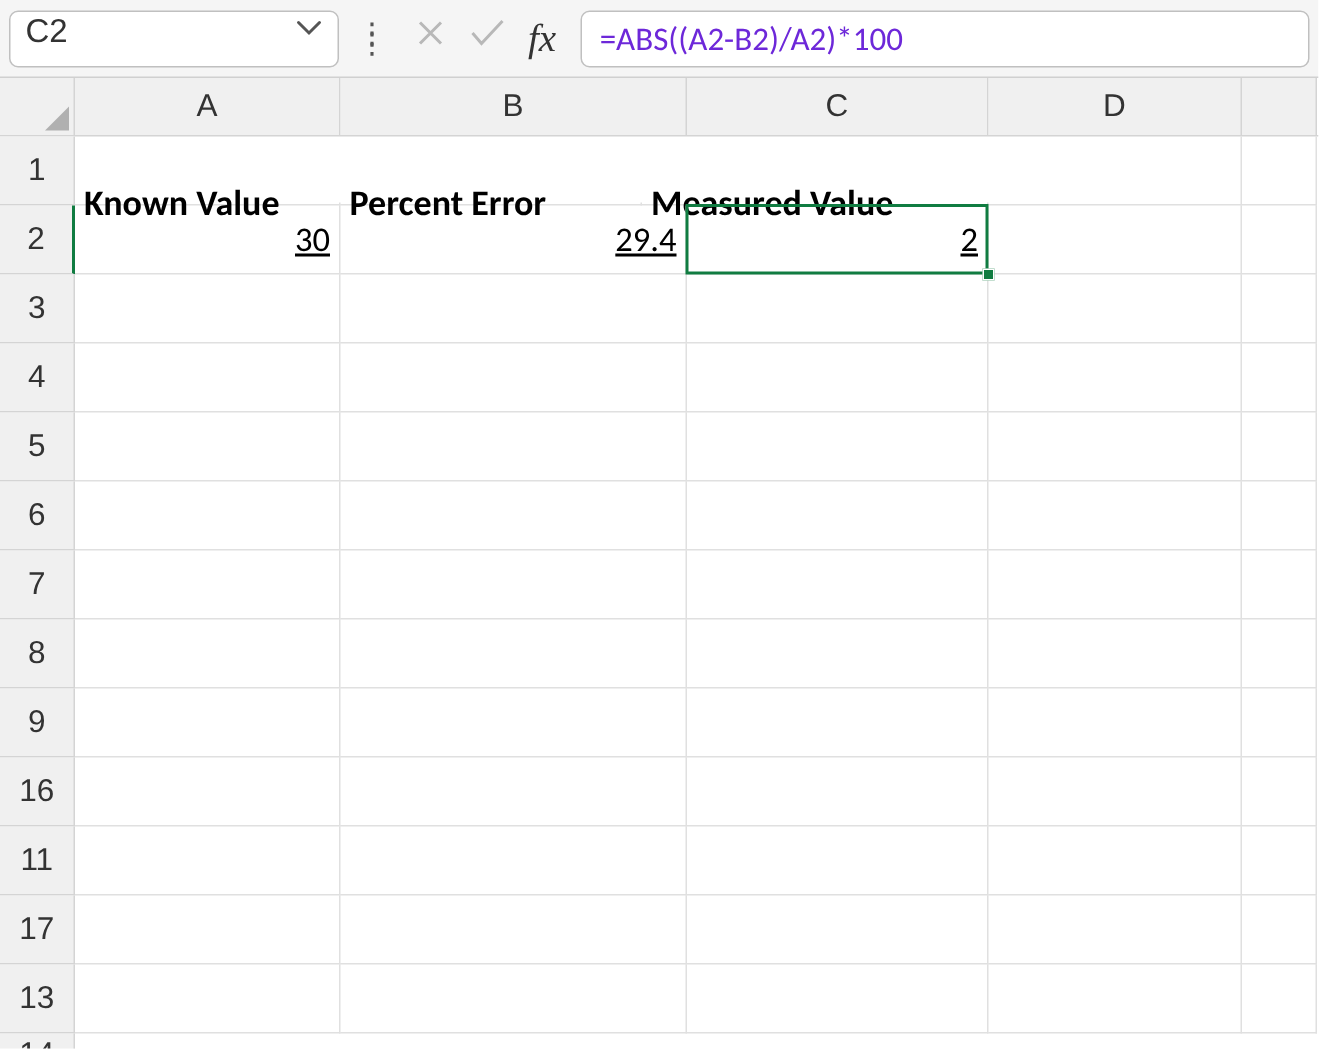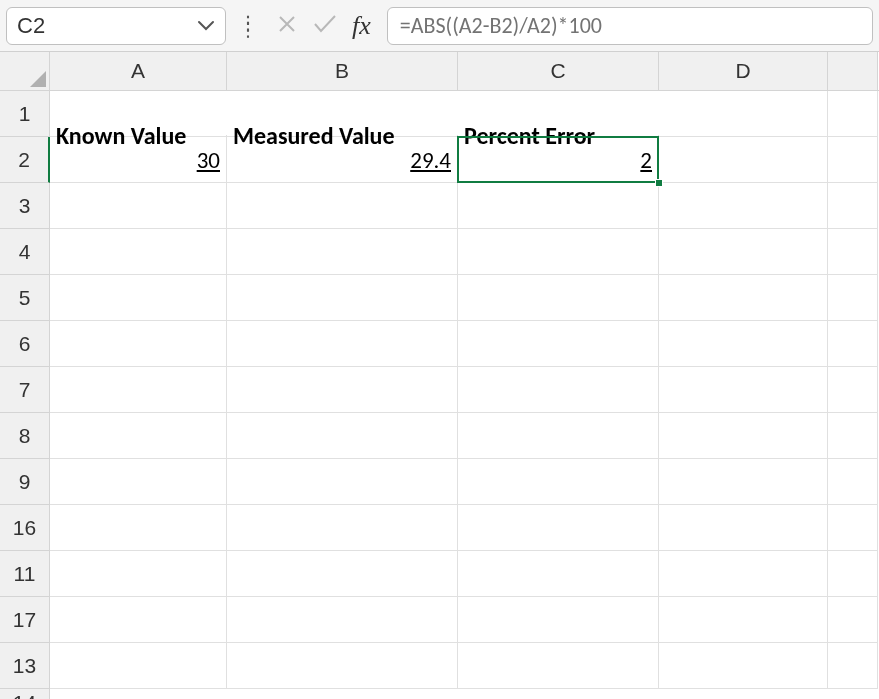--- a/index.html
+++ b/index.html
@@ -26,21 +26,21 @@
       border-bottom: 1px solid #d0d0d0;
       height: 52px;
     }
     .name-box {
       background: #ffffff;
       border: 1px solid #c0c0c0;
       border-radius: 6px;
       height: 38px;
       width: 220px;
       display: flex;
-      align-items: center;
+      align-items: flex-start;
       padding: 0 10px;
       font-size: 22px;
       font-family: Arial, sans-serif;
       color: #333;
       justify-content: space-between;
     }
     .name-box-text {
       flex: 1;
     }
     .chevron {
@@ -49,21 +49,20 @@
     }
     .divider-dots {
       color: #555;
       font-size: 20px;
       padding: 0 4px;
       letter-spacing: -2px;
       line-height: 0.3;
     }
     .formula-controls {
       display: flex;
-      align-items: center;
       gap: 14px;
       padding: 0 8px;
     }
     .fx-label {
       font-family: 'Times New Roman', serif;
       font-style: italic;
       font-size: 26px;
       color: #333;
       font-weight: normal;
     }
@@ -71,21 +70,21 @@
       flex: 1;
       background: #ffffff;
       border: 1px solid #c0c0c0;
       border-radius: 6px;
       height: 38px;
       display: flex;
       align-items: center;
       padding: 0 12px;
       font-size: 22px;
       font-family: Calibri, Arial, sans-serif;
-      color: #737373;
+      color: #6d28d9;
     }
     
     
     .grid-container {
       position: relative;
       background: #ffffff;
     }
     .col-headers {
       display: flex;
       border-bottom: 1px solid #d4d4d4;
@@ -250,22 +249,22 @@
       <div class="row-header">11</div>
       <div class="row-header">17</div>
       <div class="row-header">13</div>
       <div class="row-header" style="height:28px">14</div>
     </div>
 
     <div class="cells">
 
       <div class="cell-row">
         <div class="cell col-a header-text">Known Value</div>
+        <div class="cell col-c header-text">Percent Error</div>
         <div class="cell col-b header-text">Measured Value</div>
-        <div class="cell col-c header-text">Percent Error</div>
         <div class="cell col-d"></div>
         <div class="cell col-e"></div>
       </div>
 
       <div class="cell-row">
         <div class="cell col-a num">30</div>
         <div class="cell col-b num">29.4</div>
         <div class="cell col-c num">2</div>
         <div class="cell col-d"></div>
         <div class="cell col-e"></div>

